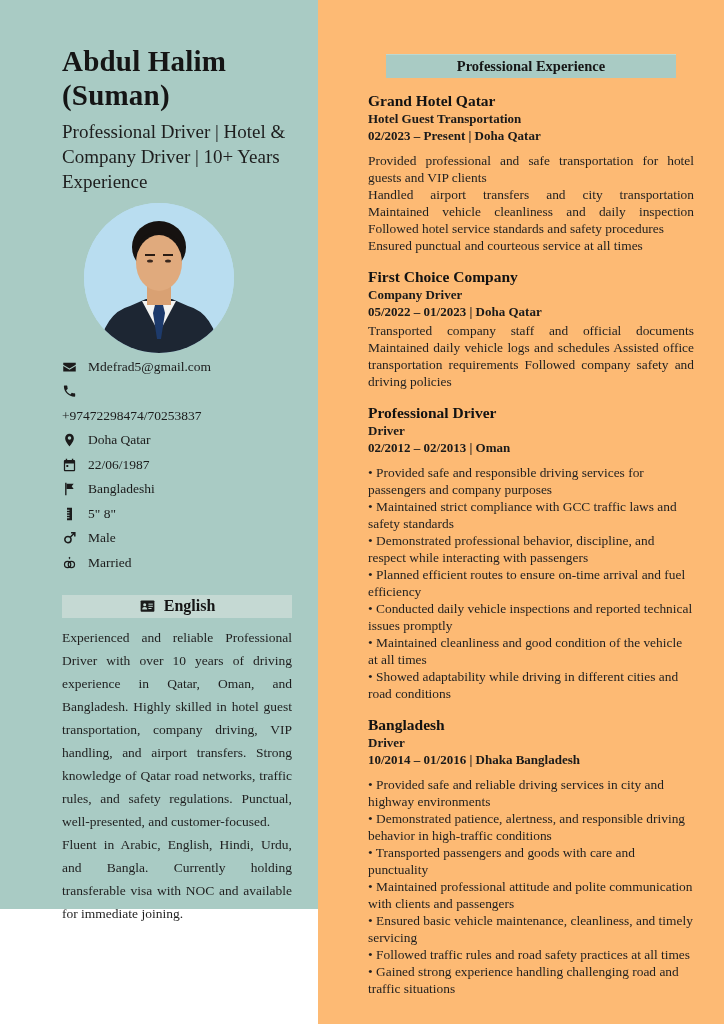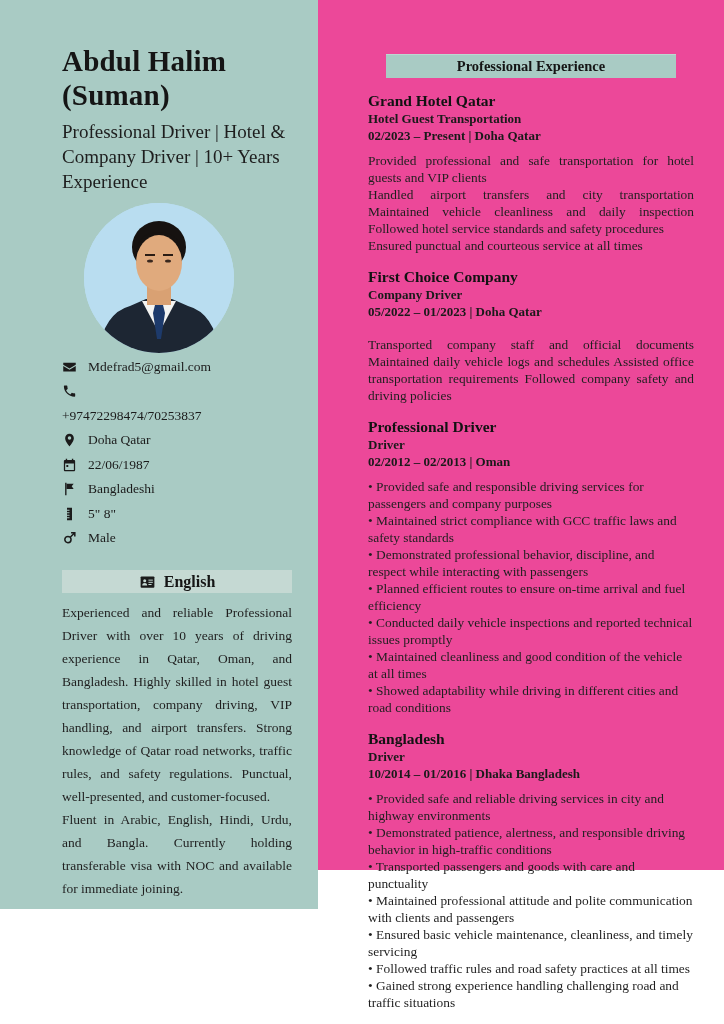--- a/index.html
+++ b/index.html
@@ -26,35 +26,35 @@
   .profile-bar{
     margin-top:24px;background:#c5d9d3;height:23px;
     display:flex;align-items:center;justify-content:center;gap:8px;
     font-weight:bold;font-size:16px;color:#151515;
   }
   .profile-bar .icon{width:17px;height:14px;flex:0 0 17px;}
   .profile-text{margin-top:8px;}
   .profile-text p{font-size:13.5px;line-height:23px;text-align:justify;margin:0;color:#1f1f1f;}
   
   .main{
-    position:absolute;left:318px;top:0;width:406px;height:870px;
-    box-sizing:border-box;padding:54px 30px 0 50px;background:#ec4899;
+    position:absolute;left:318px;top:0;width:406px;height:1024px;
+    box-sizing:border-box;padding:54px 30px 0 50px;background:#fdba74;
   }
   .exp-bar{
     background:#a9cbc4;height:23px;margin:0 18px 0 18px;
     display:flex;align-items:center;justify-content:center;
     font-weight:bold;font-size:14.5px;color:#151515;
     border-top:1px solid #bcd8d1;
   }
   .job{margin-top:13px;}
   .company{font-size:15.5px;font-weight:bold;color:#121212;line-height:19px;}
   .role{font-size:13px;font-weight:bold;color:#1a1a1a;line-height:17px;}
   .period{font-size:13px;font-weight:bold;color:#1a1a1a;line-height:17px;}
   .duties{margin-top:8px;font-size:13.4px;line-height:17px;color:#1f1f1f;}
-  .duties.tight{margin-top:16px;}
+  .duties.tight{margin-top:2px;}
   .duty{text-align:justify;}
   .duty.stretch{text-align-last:justify;}
   .duty.bullet{text-align:left;}
   .duty.bullet::before{content:"\2022  ";}
 </style>
 </head>
 <body>
 
 <div class="page">
 
@@ -134,20 +134,30 @@
         </div>
         <div class="contact-row">
           <span class="icon">
             <svg viewBox="0 0 24 24">
               <circle cx="9.5" cy="14.5" r="5" fill="none" stroke="#1b1b1b" stroke-width="2.4"></circle>
               <path d="M13.5,10.5 L20,4 M14.5,3.5 H20.5 V9.5" fill="none" stroke="#1b1b1b" stroke-width="2.4"></path>
             </svg>
           </span>
           <span>Male</span>
         </div>
+        <div class="contact-row">
+          <span class="icon">
+            <svg viewBox="0 0 24 24">
+              <path d="M10.5,3.5 L12,6.5 L13.5,3.5 L12,2 Z" fill="#1b1b1b"></path>
+              <circle cx="9" cy="14.5" r="5" fill="none" stroke="#1b1b1b" stroke-width="2"></circle>
+              <circle cx="15" cy="14.5" r="5" fill="none" stroke="#1b1b1b" stroke-width="2"></circle>
+            </svg>
+          </span>
+          <span>Married</span>
+        </div>
       </div>
 
     <div class="profile-bar">
       <span class="icon">
         <svg viewBox="0 0 24 20">
           <rect x="1" y="1" width="22" height="18" rx="1.5" fill="#1b1b1b"></rect>
           <circle cx="7.5" cy="8" r="2.4" fill="#c5d9d3"></circle>
           <path d="M3.5,15.5 C3.5,12.8 5.3,11.5 7.5,11.5 C9.7,11.5 11.5,12.8 11.5,15.5 Z" fill="#c5d9d3"></path>
           <path d="M13.5,7 h7 M13.5,10.5 h7 M13.5,14 h5" stroke="#c5d9d3" stroke-width="1.6" fill="none"></path>
         </svg>

